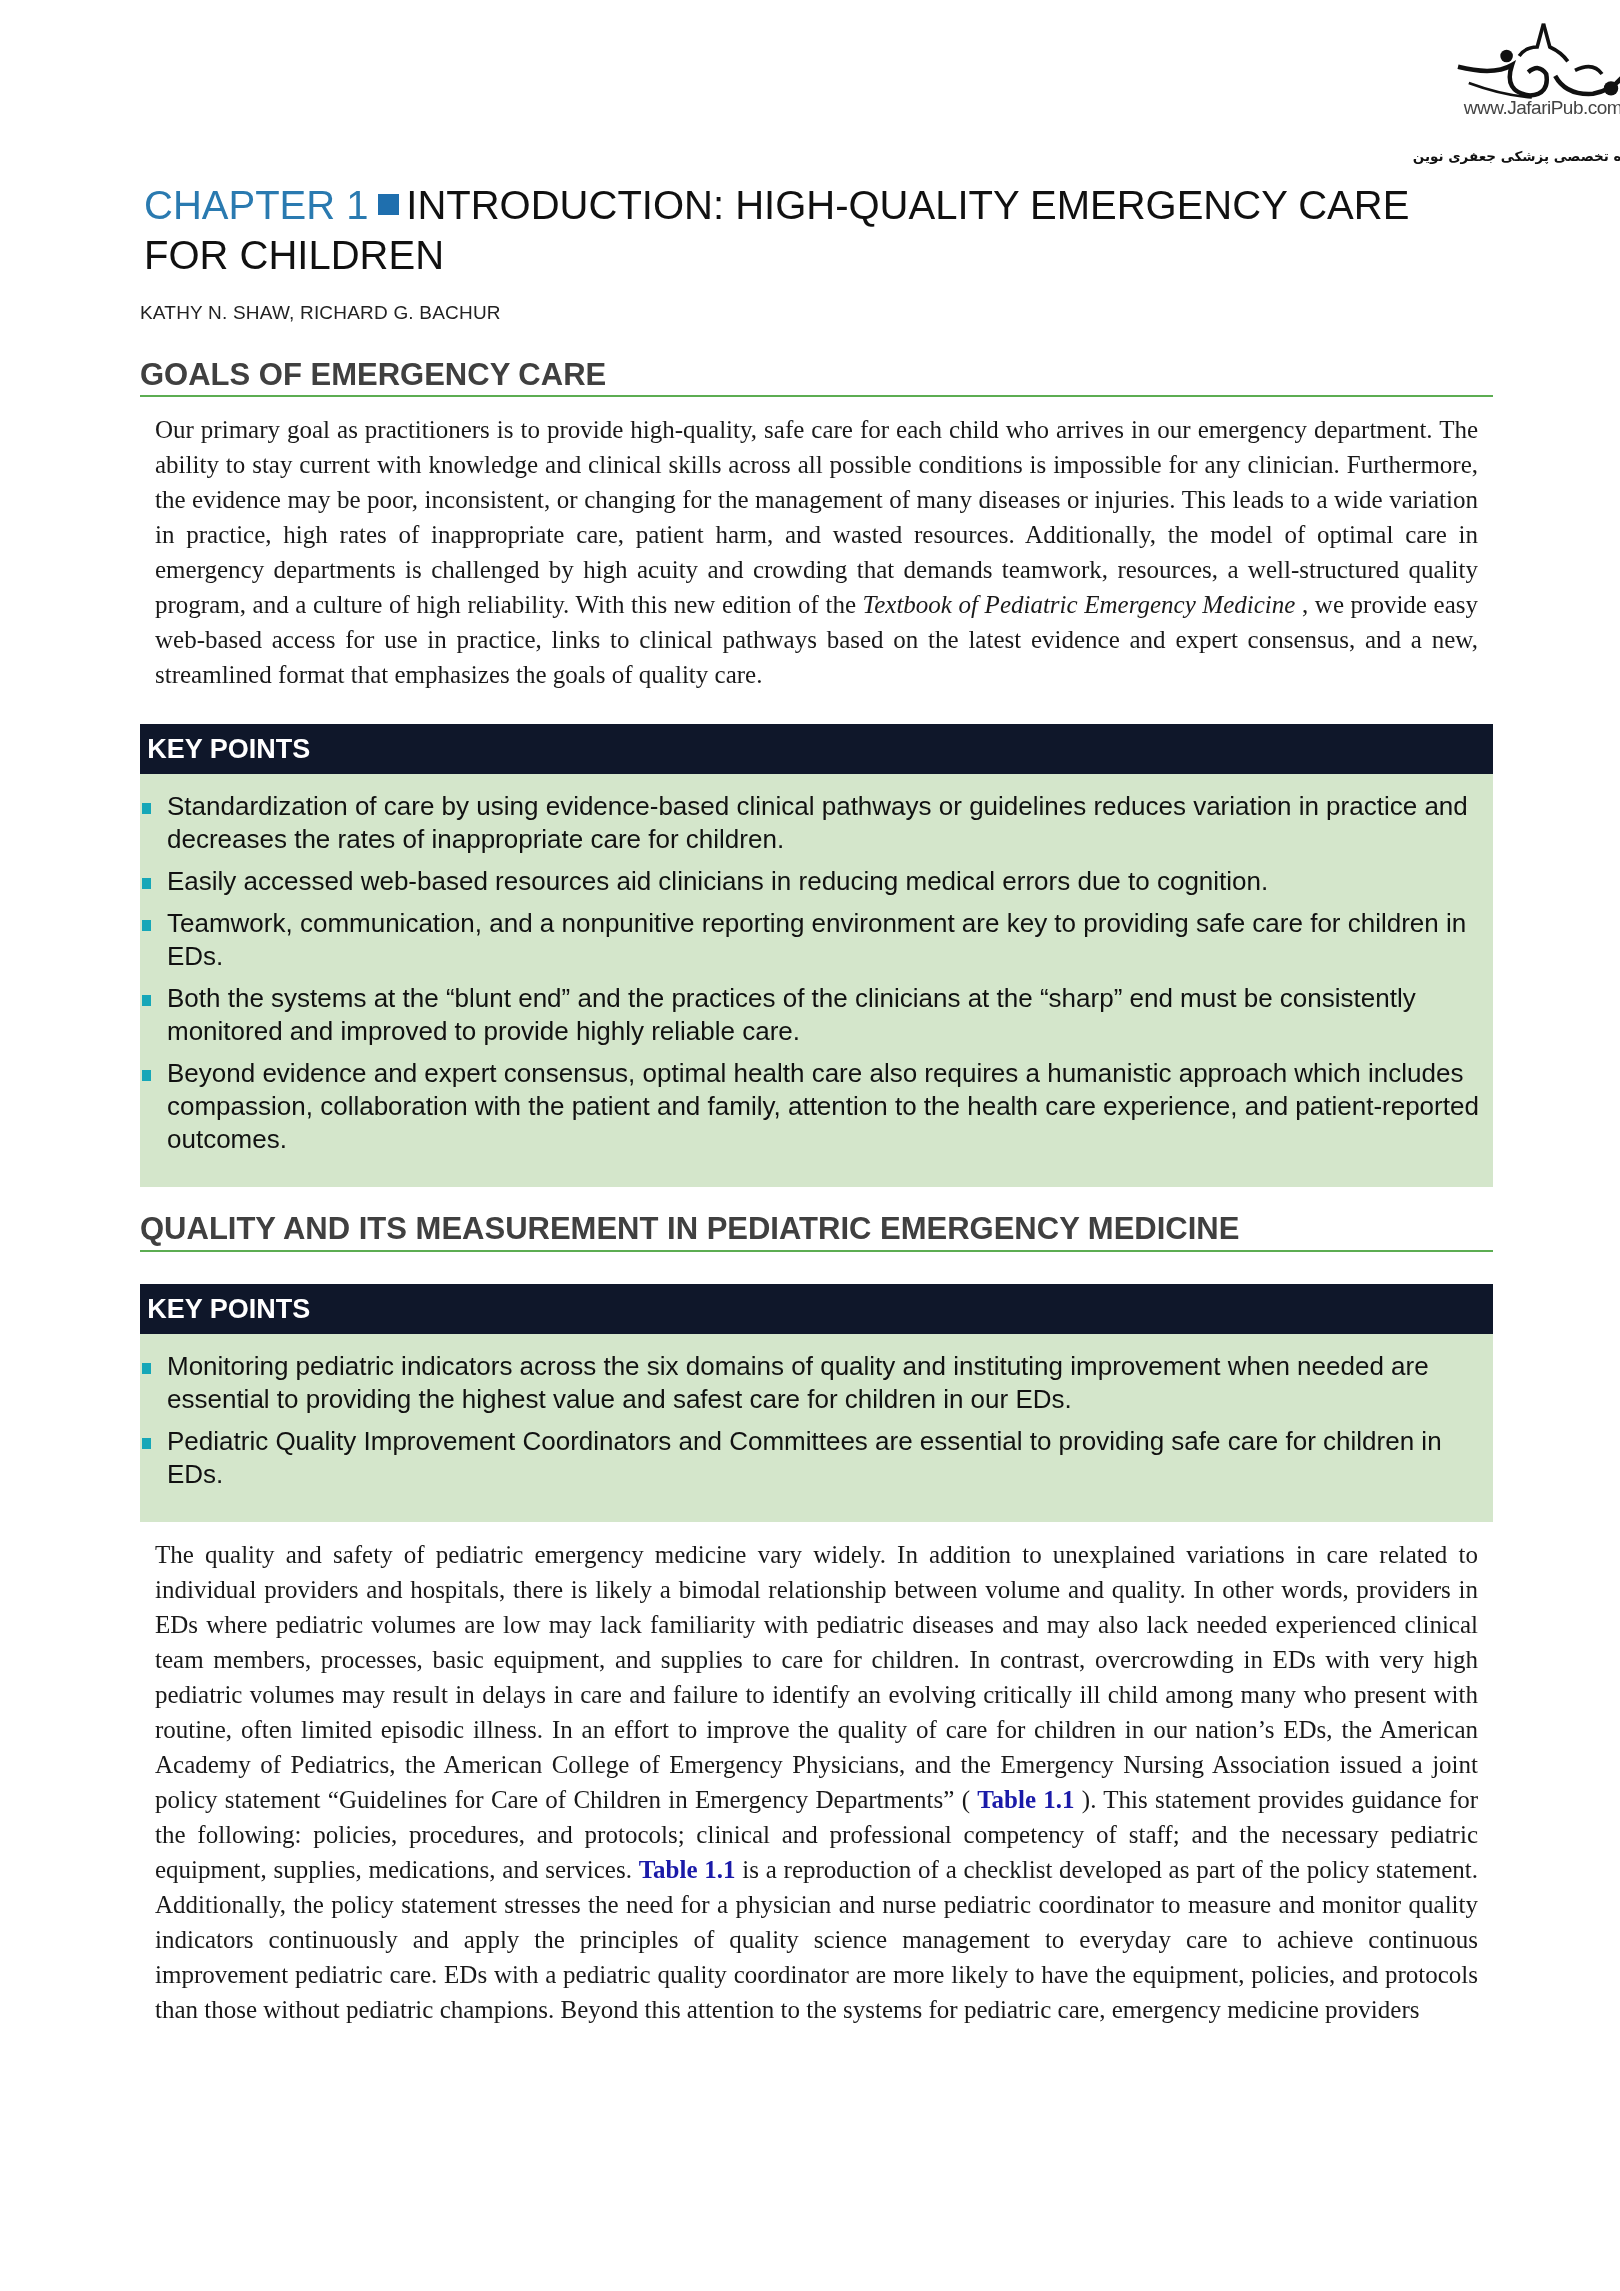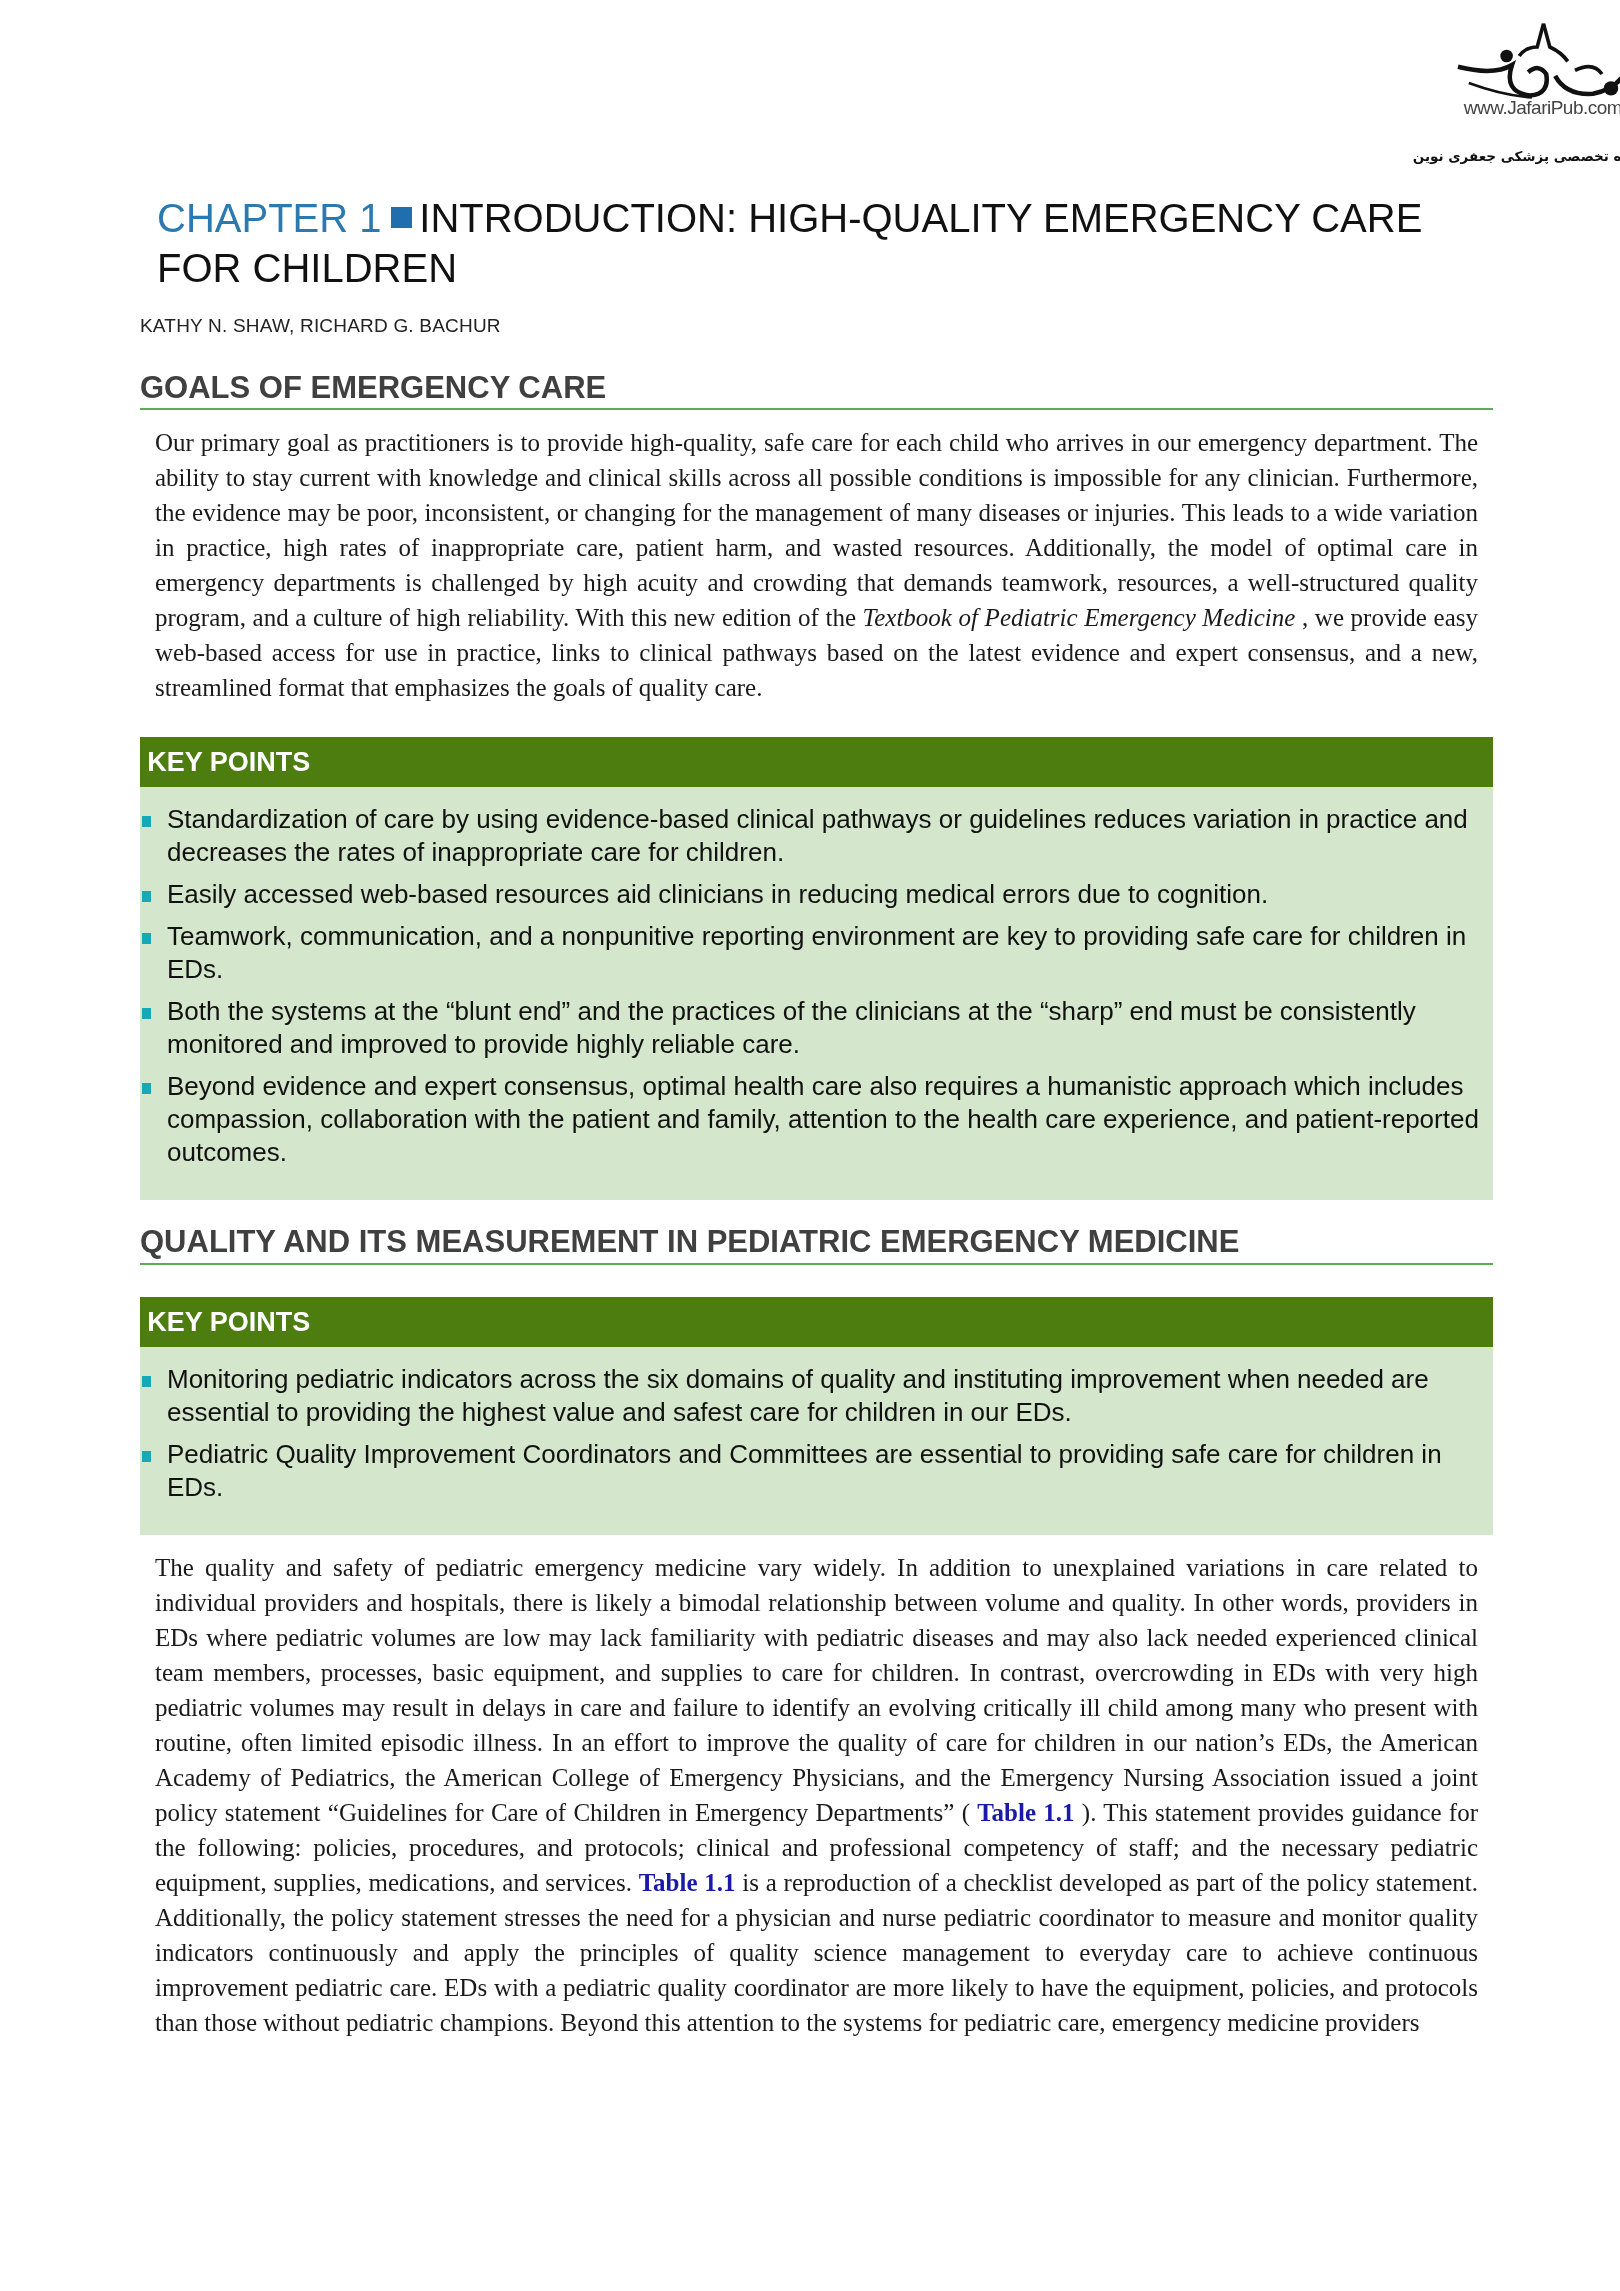--- a/index.html
+++ b/index.html
@@ -16,21 +16,21 @@
     font-family: "Liberation Sans", sans-serif; font-size: 19px; color: #444;
     letter-spacing: -0.5px; margin-top: -3.6px;
   }
   .logo-fa {
     font-family: "DejaVu Sans", sans-serif; font-size: 13.5px; color: #111;
     direction: rtl; margin-top: 29px; font-weight: bold;
   }
   .content { position: absolute; left: 140px; top: 176px; width: 1353px; }
 
   .chapter-title {
-    font-size: 40px; line-height: 50px; margin: 17px; font-weight: normal; color: #111;
+    font-size: 40px; line-height: 50px; margin: 4px; font-weight: normal; color: #111;
   }
   .chapter-num { color: #2a7ab0; }
   .chapter-square {
     display: inline-block; width: 21.6px; height: 21.6px; background: #1f6fae;
     vertical-align: 3.6px; margin: 0 7.2px 0 9px;
   }
   .authors { font-size: 19px; margin-top: 21.6px; color: #222; letter-spacing: 0.2px; }
 
   .h-green {
     color: #404040; font-weight: bold; font-size: 31px; line-height: 38px;
@@ -39,21 +39,21 @@
   .h-green.second { margin-top: 23.4px; }
   .body-text {
     font-family: "Liberation Serif", serif; font-size: 25px; line-height: 35px;
     text-align: justify; color: #1a1a1a; margin: 15px;
   }
   .body-text .ital { font-style: italic; }
   .body-text .tref { color: #1a1aa8; font-weight: bold; }
 
   .kp-box { background: #d4e6cb; margin-top: 32px; }
   .kp-head {
-    background: #4d7c0f; color: #fff; font-weight: bold; font-size: 27px;
+    background: #0f172a; color: #fff; font-weight: bold; font-size: 27px;
     height: 50px; line-height: 50px; padding-left: 7.2px;
   }
   .kp-list { list-style: none; margin: 0; padding: 16px 9px 21.6px 0; }
   .kp-item {
     position: relative; padding-left: 27px; font-size: 26px; line-height: 33px;
     margin-bottom: 9px; color: #111;
   }
   .kp-bullet {
     position: absolute; left: 1.8px; top: 12.6px; width: 9px; height: 10.8px; background: #16a7b8;
   }

